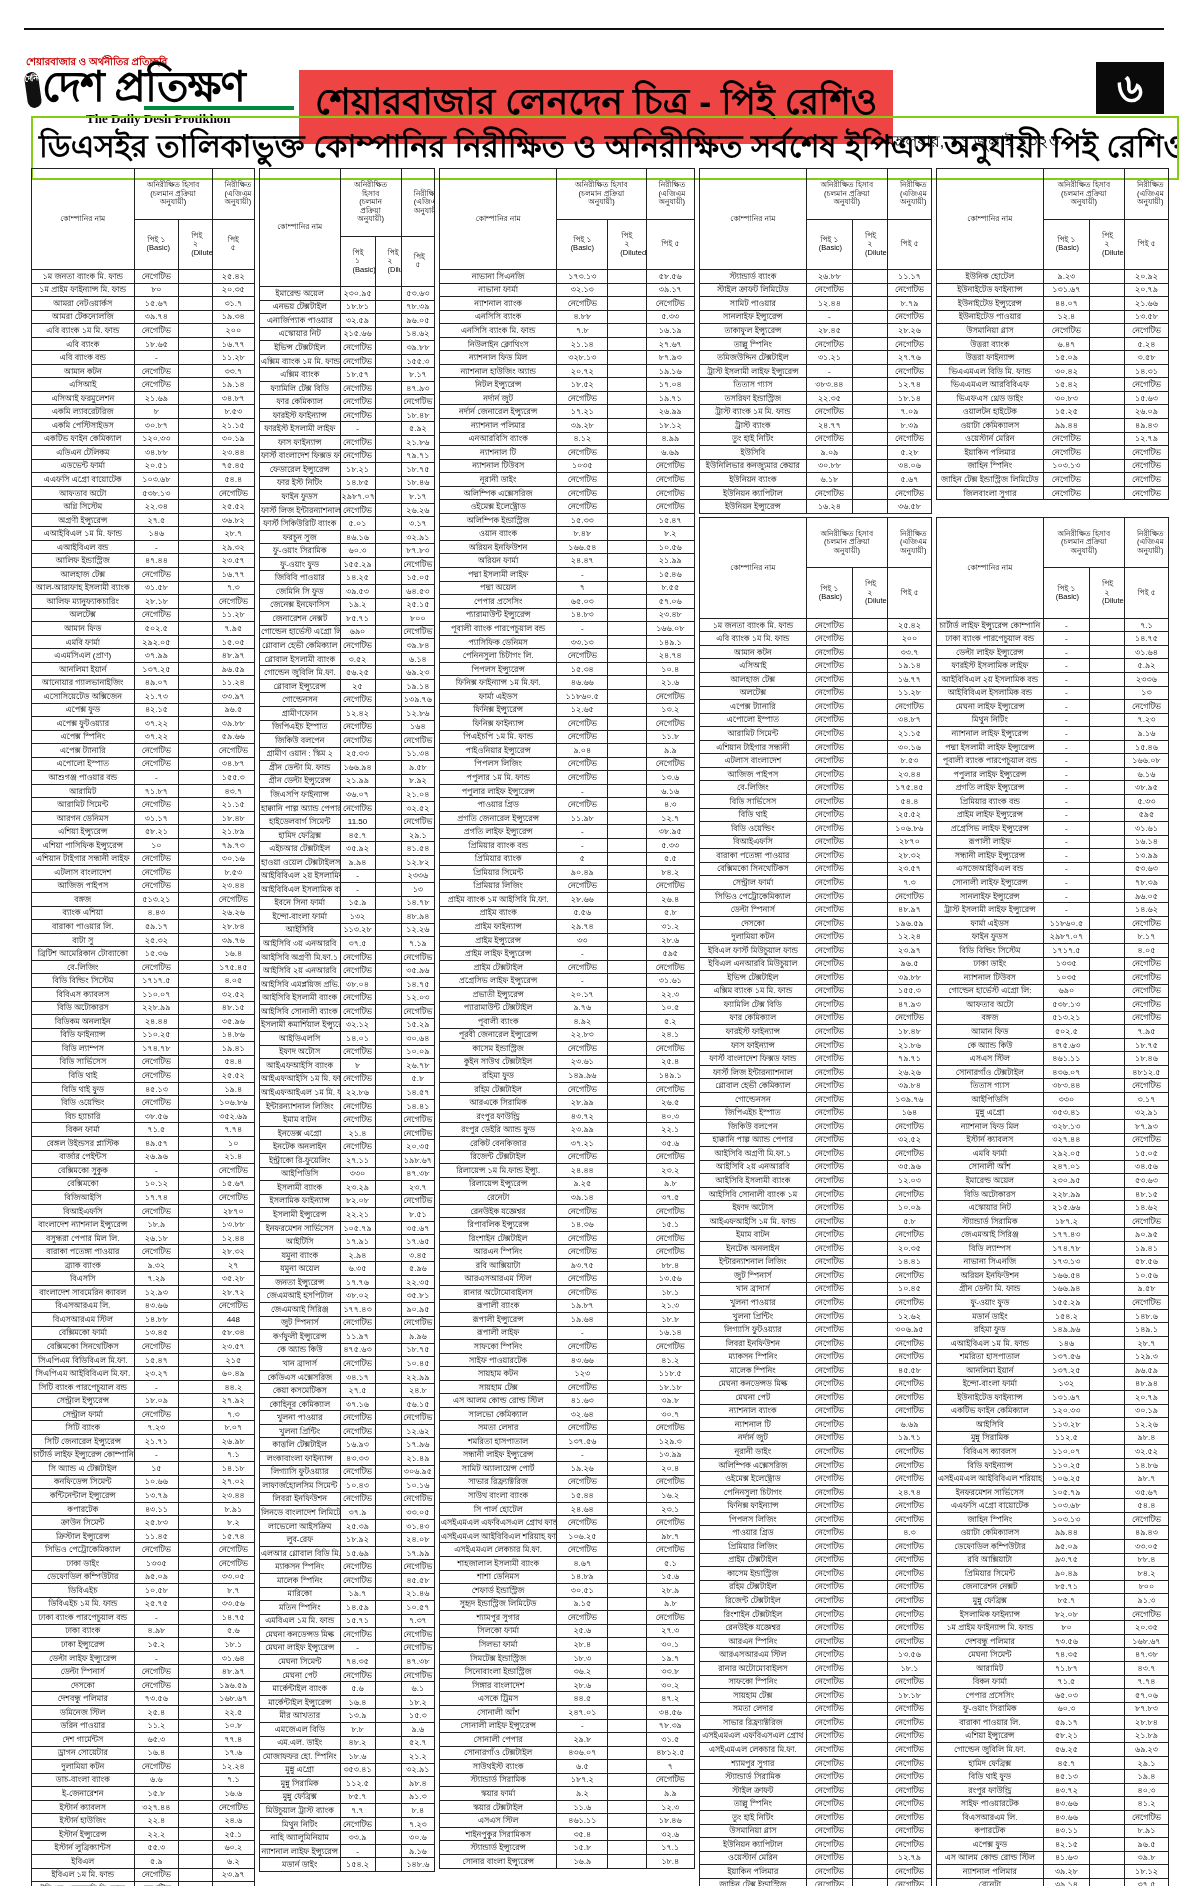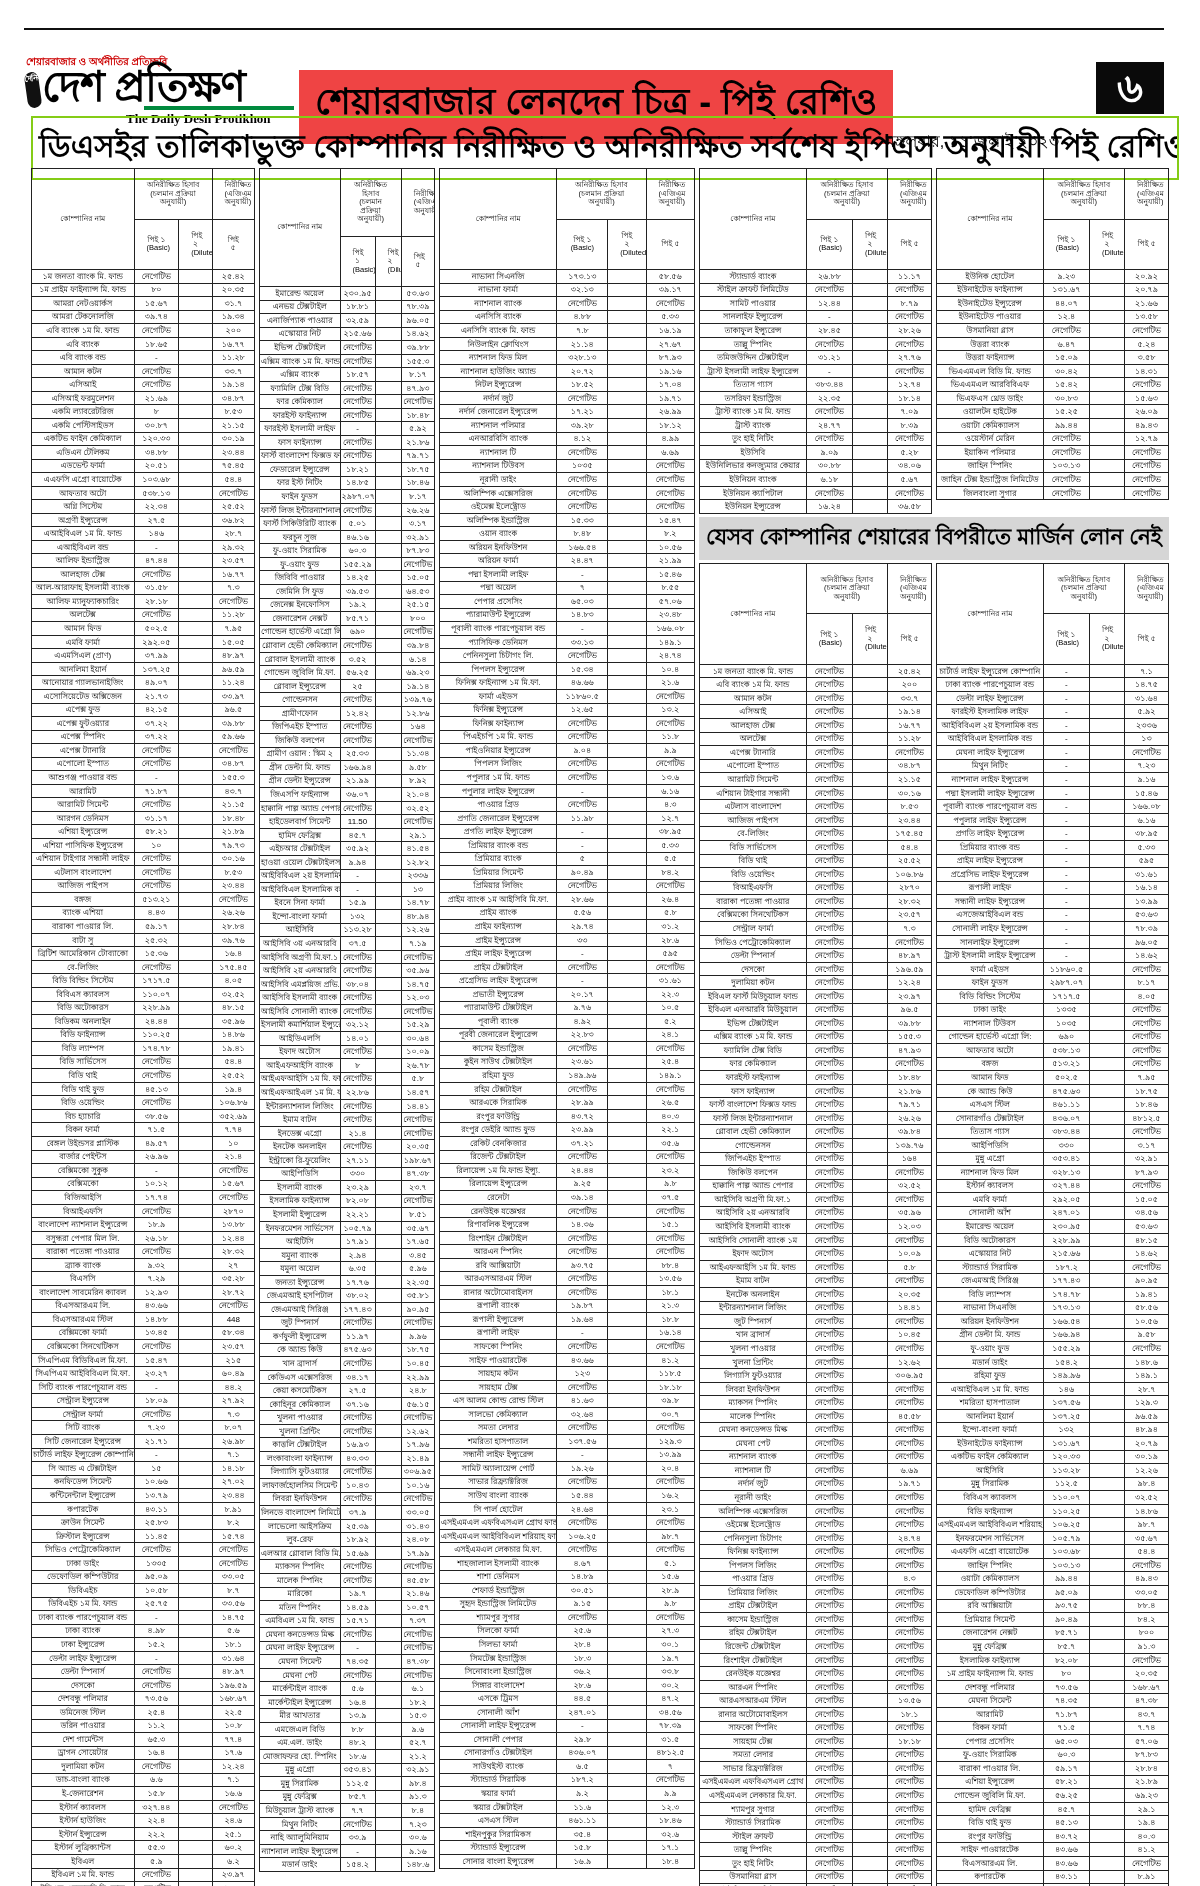--- a/index.html
+++ b/index.html
@@ -4,21 +4,21 @@
 <style>
   html,body{margin:0;padding:0;background:#ffffff;}
   body{width:1200px;height:1886px;position:relative;font-family:"Liberation Sans",sans-serif;color:#000;overflow:hidden;}
   
   #topwrap{position:absolute;left:24px;top:28px;width:1140px;border-top:2px solid #101010;}
   #mast{position:absolute;left:2px;top:26px;width:270px;}
   #tagline{color:#cc0000;font-size:10px;font-weight:bold;line-height:11px;}
   #logotitle{font-size:42px;font-weight:bold;letter-spacing:-1px;line-height:40px;white-space:nowrap;}
   #dainik{display:inline-block;background:#111;color:#fff;font-size:8px;width:14px;height:34px;vertical-align:middle;transform:rotate(-8deg);text-align:center;line-height:9px;padding-top:2px;margin-right:2px;border-radius:7px;}
   #greenbar{height:4px;background:#008a3e;width:150px;margin-left:118px;margin-top:-2px;}
-  #engsub{font-family:"Liberation Serif",serif;font-size:13px;font-weight:bold;margin-left:100px;margin-top:1px;}
+  #engsub{font-family:"Liberation Serif",serif;font-size:13px;font-weight:bold;margin-left:60px;margin-top:1px;}
   #titlebox{position:absolute;left:275px;top:40px;background:#ef4444;padding:4px 16px 10px 16px;}
   #titlebox .t{font-size:36px;font-weight:bold;white-space:nowrap;}
   #dateline{position:absolute;left:862px;top:66px;font-size:16px;white-space:nowrap;margin-top:33px;}
   #pagebox{position:absolute;left:1072px;top:32px;width:68px;height:52px;background:#0a0a0a;color:#fff;text-align:center;font-size:40px;font-weight:bold;line-height:52px;}
   
   #subband{position:absolute;left:31px;top:116px;width:1132px;border:2px solid #84cc16;padding:4px 6px;font-size:31px;font-weight:bold;white-space:nowrap;overflow:hidden;}
   
   #cols{position:absolute;left:31px;top:168px;width:1138px;display:flex;gap:4px;}
   .col1{width:224px;} .col2{width:176px;} .col3{width:256px;}
   #rightwrap{width:470px;}
@@ -2518,21 +2518,20 @@
                 <td class="c-name">জিলবাংলা সুগার</td>
                 <td class="c-pe1">নেগেটিভ</td>
                 <td class="c-pe2"></td>
                 <td class="c-pe5">নেগেটিভ</td>
               </tr>
             </tbody>
         </table>
       </div>
     </div>
 
-    <div id="mbanner">যেসব কোম্পানির শেয়ারের বিপরীতে মার্জিন লোন নেই</div>
 
     <div id="mtables">
       <div class="col4">
         <table class="t">
           <colgroup>
               <col class="w-name">
               <col class="w-pe1">
               <col class="w-pe2">
               <col class="w-pe5">
             </colgroup>

